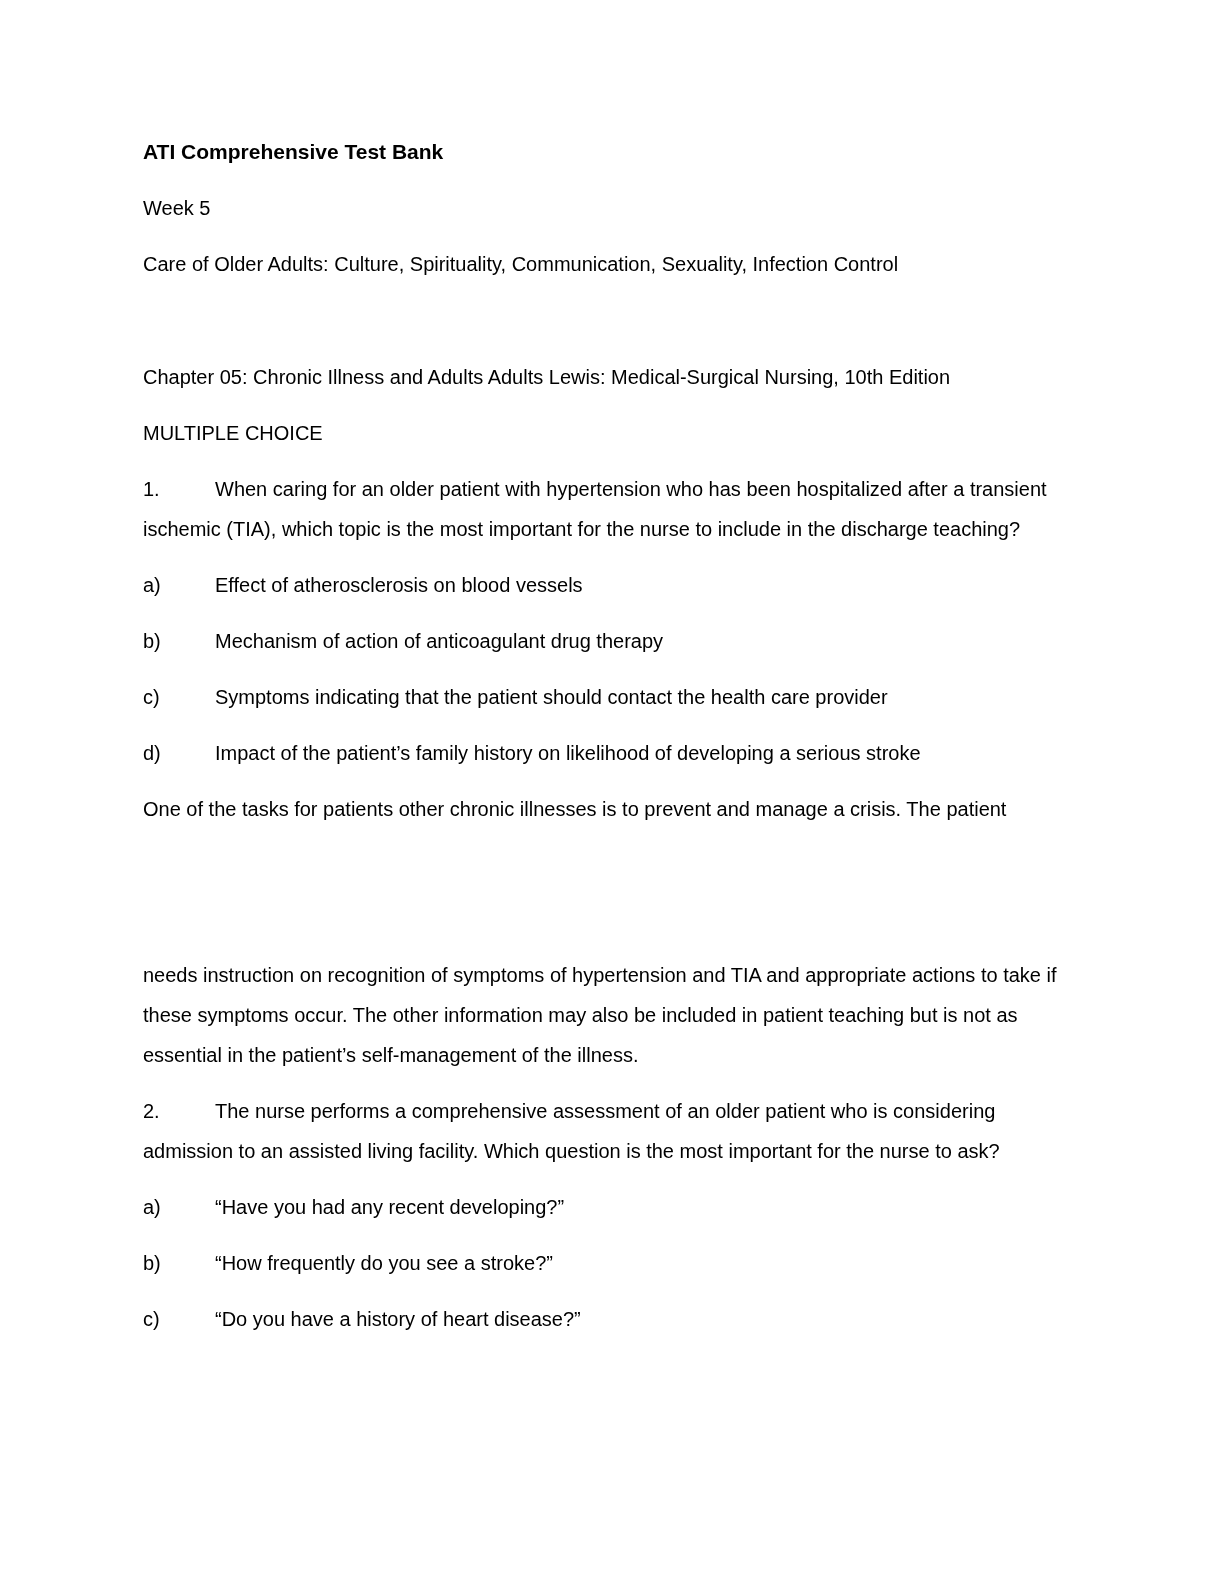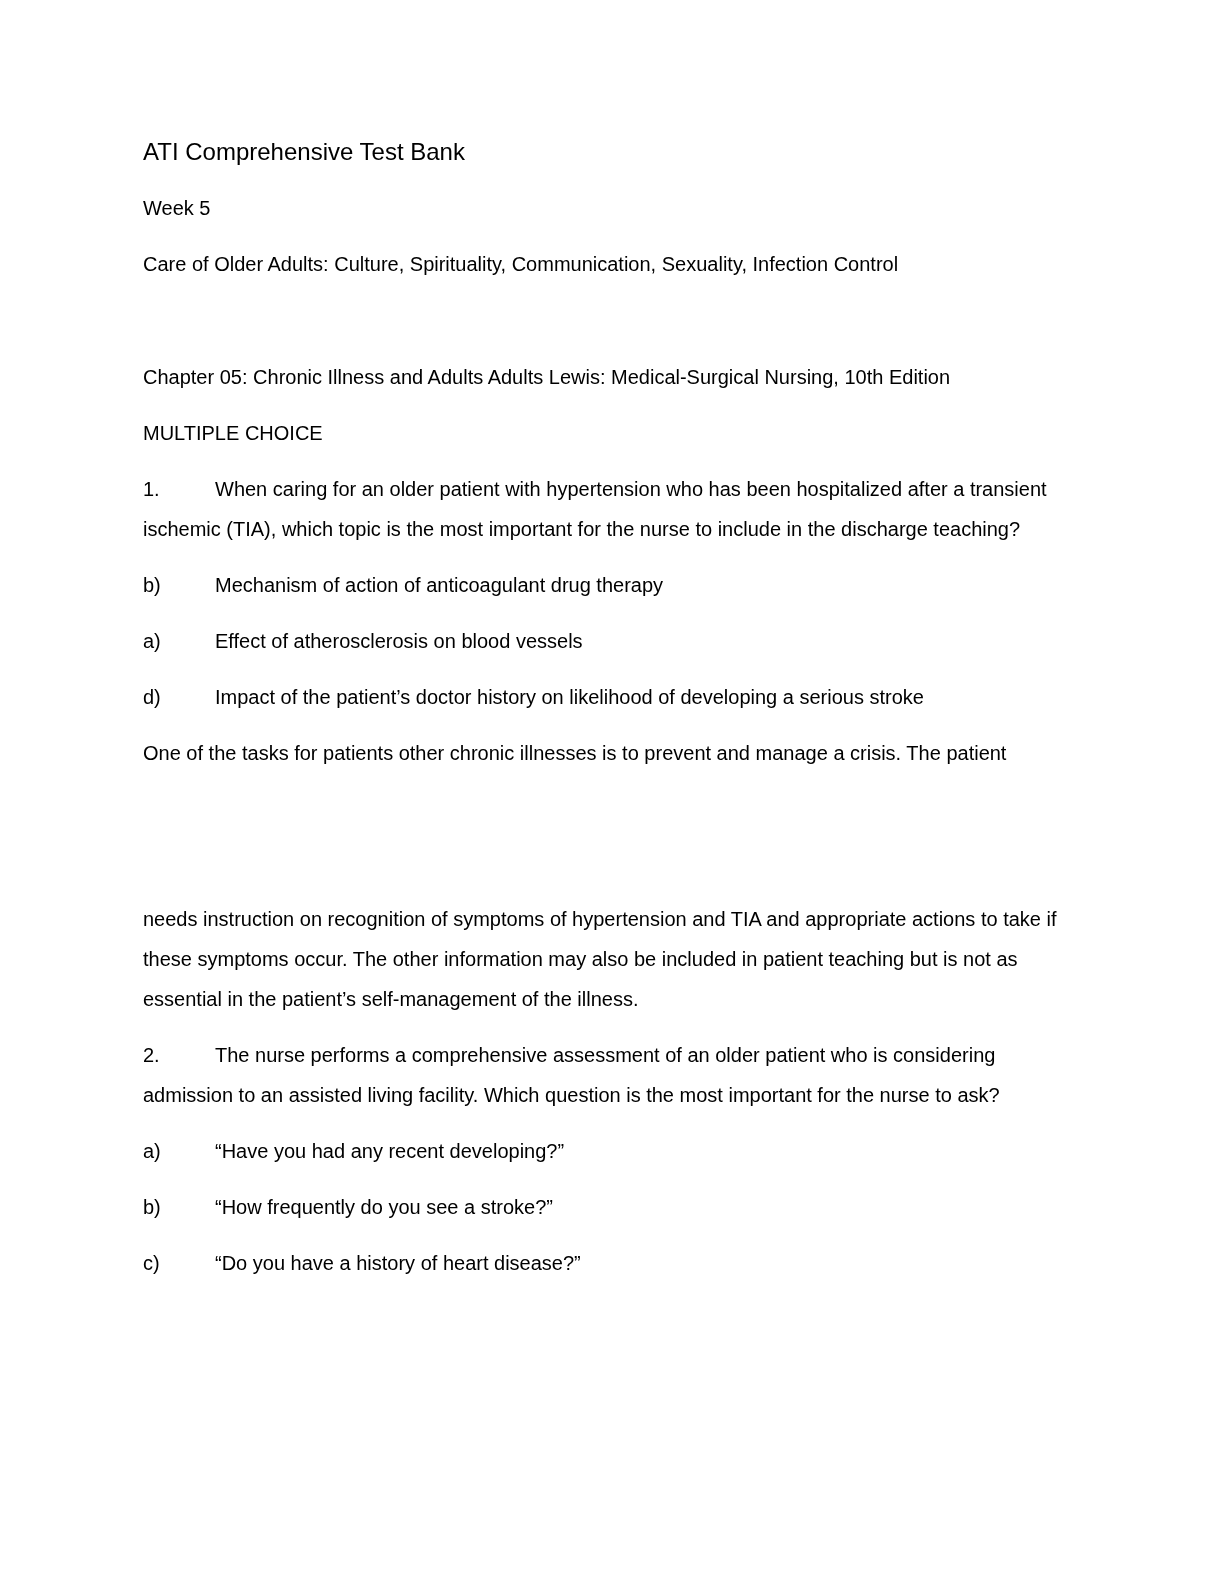--- a/index.html
+++ b/index.html
@@ -17,22 +17,22 @@
     font-family: "Liberation Sans", sans-serif;
     font-size: 20px;
     line-height: 40px;
     padding: 132px 145px 0 143px;
     overflow: hidden;
   }
   .para {
     margin: 0 0 16px 0;
   }
   .title {
-    font-weight: normal;
-    font-size: 24px;
+    font-weight: bold;
+    font-size: 21px;
   }
   .gap-lg {
     margin-bottom: 73px;   
   }
   .gap-xl {
     margin-bottom: 126px;  
   }
   .num {
     display: inline-block;
     width: 72px;           
@@ -48,26 +48,27 @@
   <p class="para">Week 5</p>
 
   <p class="para gap-lg">Care of Older Adults: Culture, Spirituality, Communication, Sexuality, Infection Control</p>
 
   <p class="para">Chapter 05: Chronic Illness and Adults Adults Lewis: Medical-Surgical Nursing, 10th Edition</p>
 
   <p class="para">MULTIPLE CHOICE</p>
 
   <p class="para"><span class="num">1.</span><span>When caring for an older patient with hypertension who has been hospitalized after a transient ischemic (TIA), which topic is the most important for the nurse to include in the discharge teaching?</span></p>
 
+  <p class="para"><span class="num">a)</span><span>Effect of atherosclerosis on blood vessels</span></p>
+
   <p class="para"><span class="num">b)</span><span>Mechanism of action of anticoagulant drug therapy</span></p>
 
-  <p class="para"><span class="num">a)</span><span>Effect of atherosclerosis on blood vessels</span></p>
+  <p class="para"><span class="num">c)</span><span>Symptoms indicating that the patient should contact the health care provider</span></p>
 
-
-  <p class="para"><span class="num">d)</span><span>Impact of the patient’s doctor history on likelihood of developing a serious stroke</span></p>
+  <p class="para"><span class="num">d)</span><span>Impact of the patient’s family history on likelihood of developing a serious stroke</span></p>
 
 
   <p class="para gap-xl">One of the tasks for patients other chronic illnesses is to prevent and manage a crisis. The patient</p>
 
   <p class="para">needs instruction on recognition of symptoms of hypertension and TIA and appropriate actions to take if these symptoms occur. The other information may also be included in patient teaching but is not as essential in the patient’s self-management of the illness.</p>
 
   <p class="para"><span class="num">2.</span><span>The nurse performs a comprehensive assessment of an older patient who is considering admission to an assisted living facility. Which question is the most important for the nurse to ask?</span></p>
 
   <p class="para"><span class="num">a)</span><span>“Have you had any recent developing?”</span></p>
 

